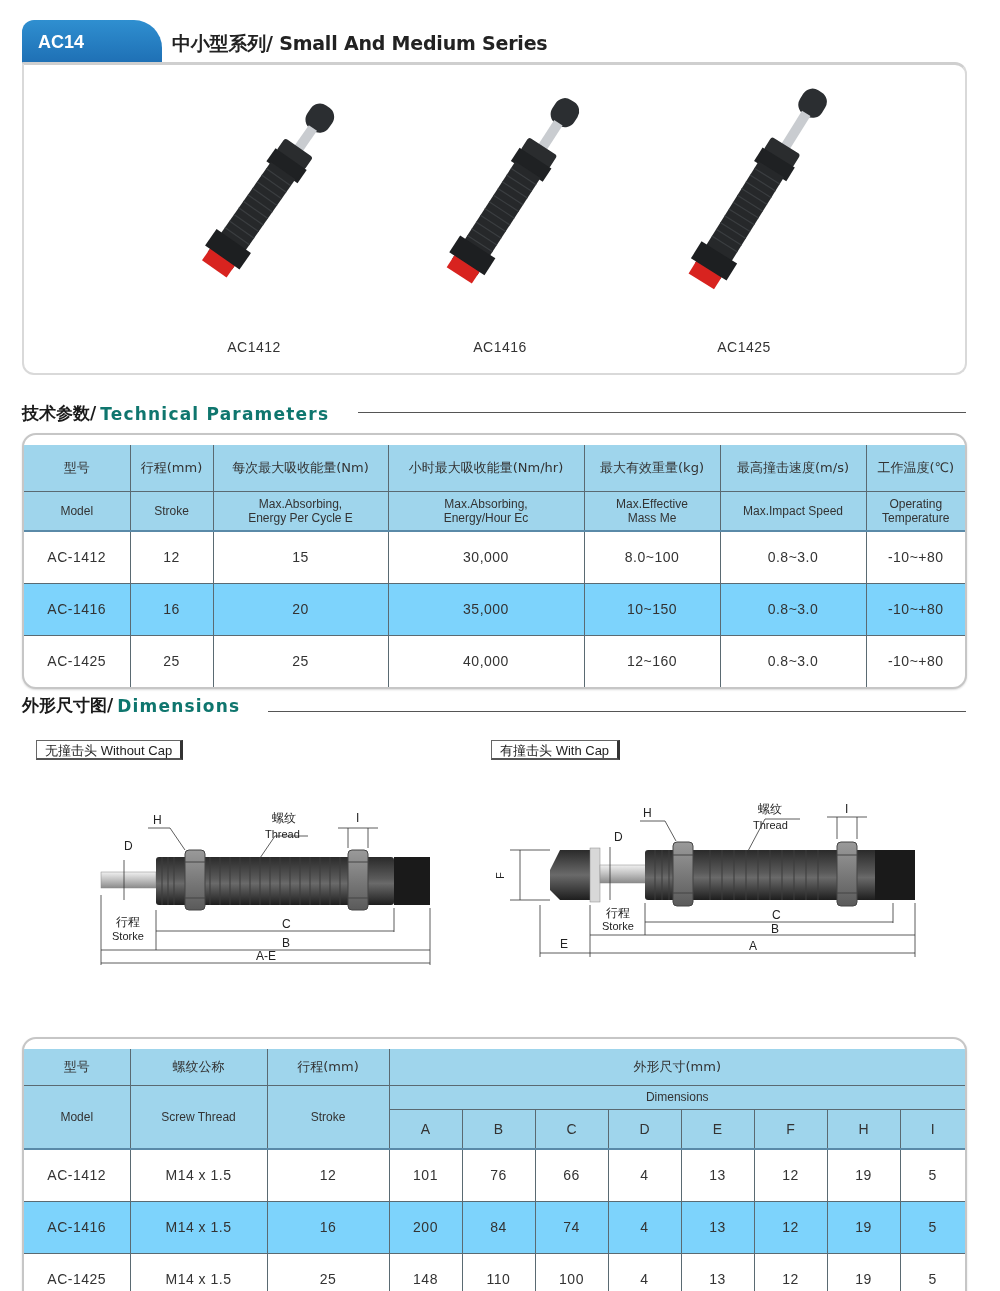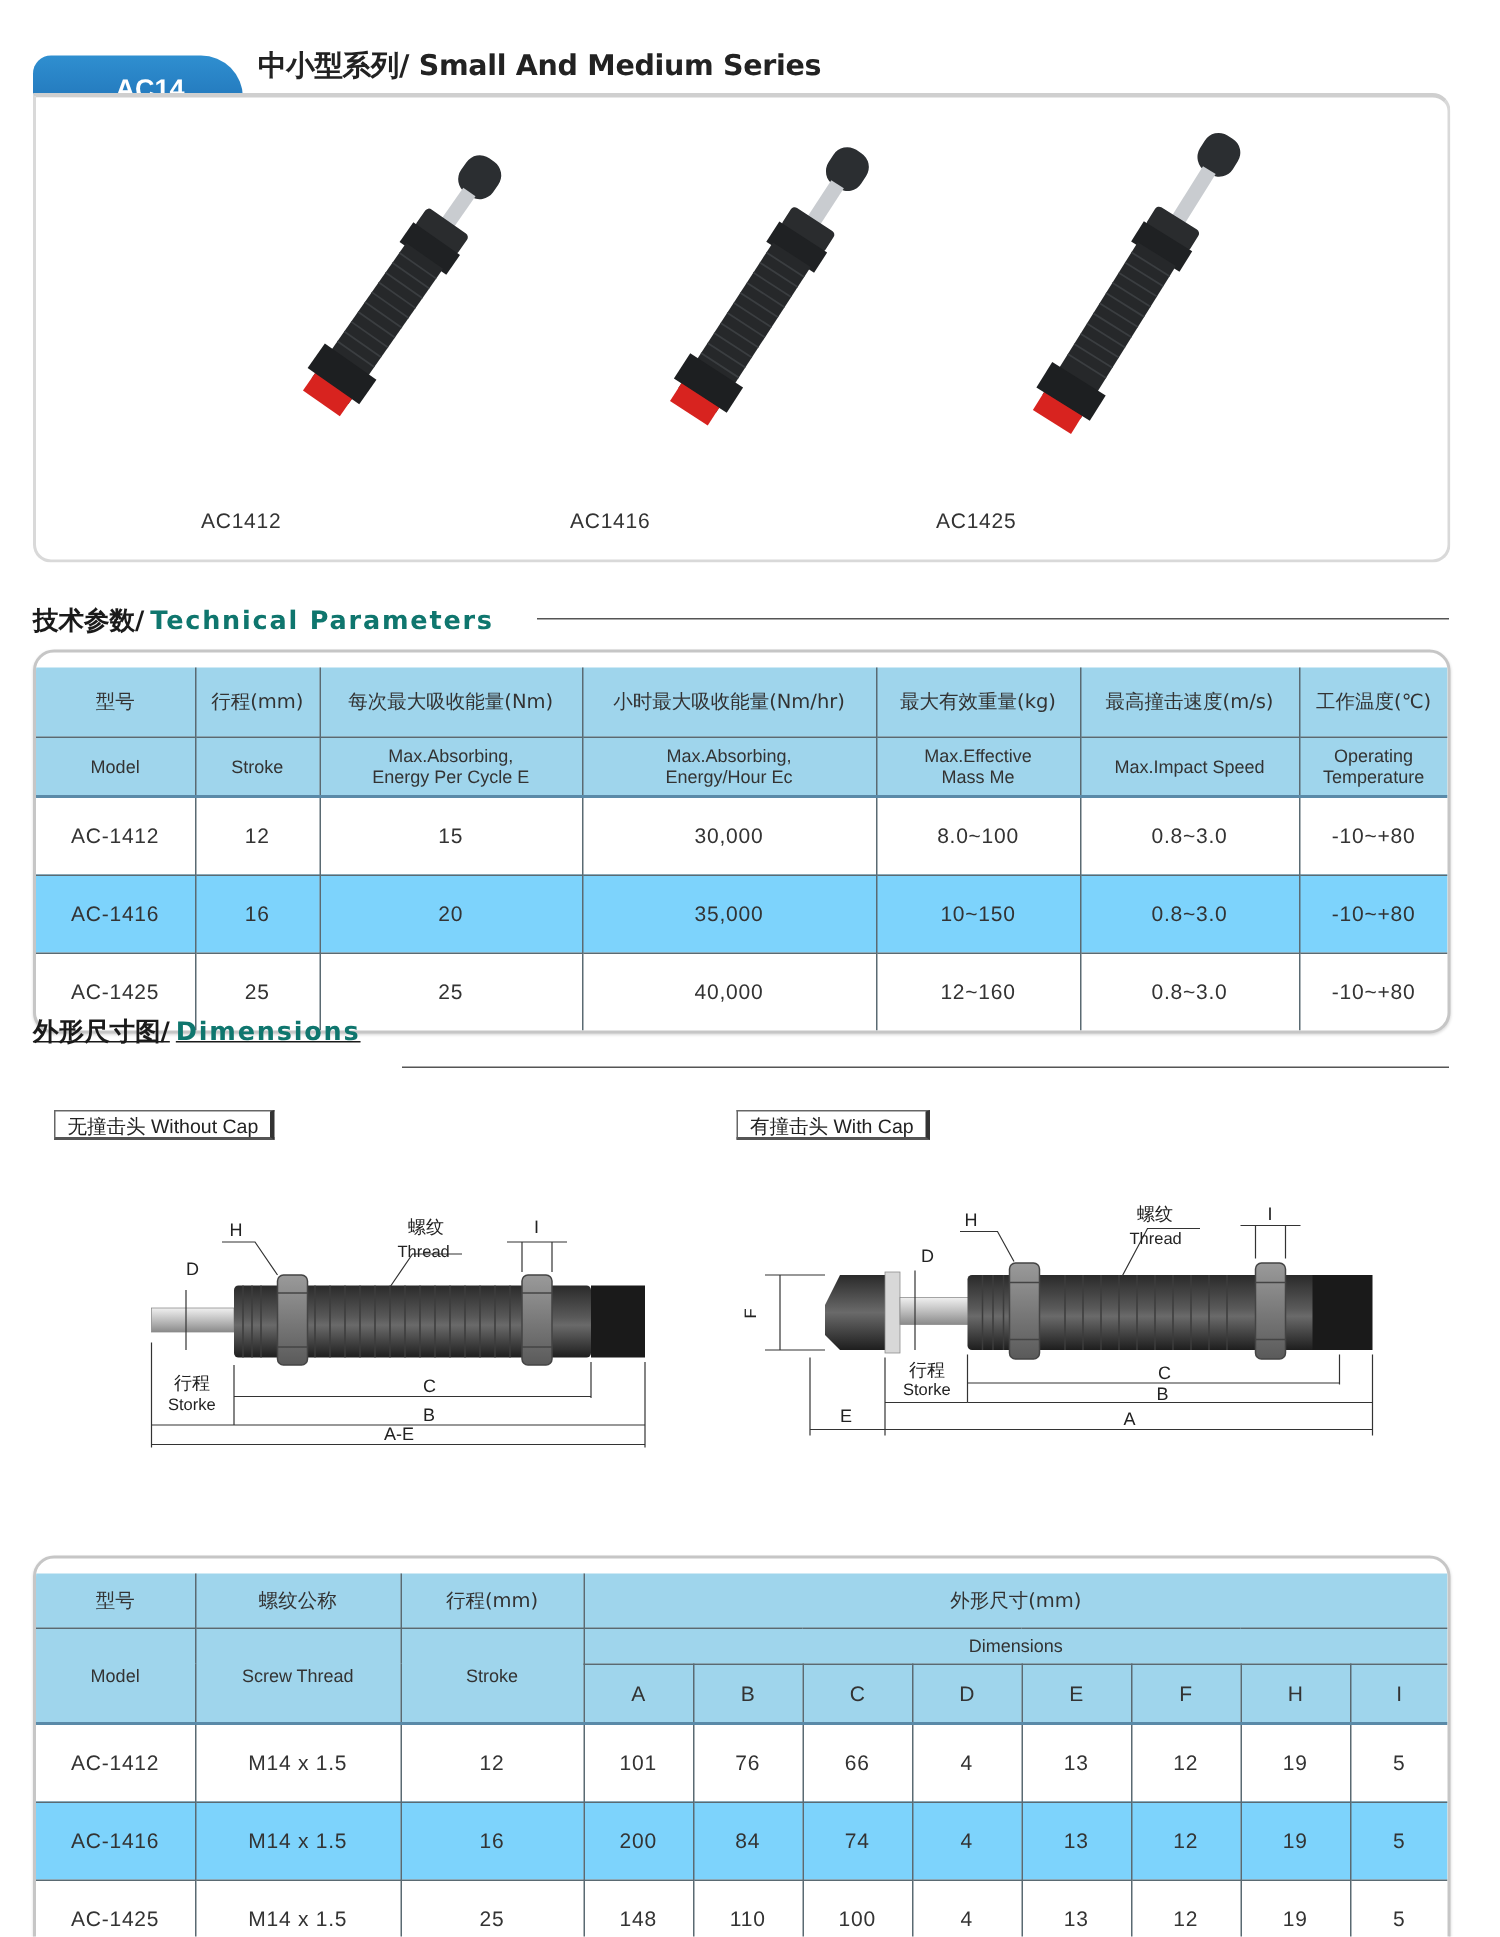--- a/index.html
+++ b/index.html
@@ -1,40 +1,39 @@
 <!DOCTYPE html>
 <html><head>
 <meta charset="utf-8">
 <style>
   * { box-sizing: border-box; margin: 0; padding: 0; }
   html, body { width: 1000px; height: 1291px; background: #ffffff; overflow: hidden; }
   body { position: relative; font-family: "Liberation Sans", "DejaVu Sans", sans-serif; color: #333; }
 
   
   .series-tab {
-    position: absolute; left: 22px; top: 37px; width: 140px; height: 44px;
+    position: absolute; left: 22px; top: 20px; width: 140px; height: 44px;
     background: linear-gradient(180deg, #2f8fd0 0%, #1e6fb4 100%);
     border-radius: 12px 28px 0 0;
     color: #fff; font-weight: bold; font-size: 18px;
     padding: 12px 0 0 16px;
-    text-align: center;
   }
   .series-title {
     position: absolute; left: 172px; top: 31px;
     font-size: 19px; font-weight: bold; color: #222;
     font-family: "DejaVu Sans", sans-serif; letter-spacing: -0.2px;
   }
   .product-panel {
     position: absolute; left: 22px; top: 62px; width: 945px; height: 313px;
     border: 2px solid #d9d9d9; border-top: 3px solid #cfcfcf; border-radius: 0 12px 12px 12px;
     background: #fff;
   }
   .product { position: absolute; top: 0; width: 240px; height: 300px; }
   .product .label {
-    position: absolute; bottom: 10px; width: 100%; text-align: left;
+    position: absolute; bottom: 10px; width: 100%; text-align: center;
     font-size: 14px; color: #333; letter-spacing: 0.5px;
   }
   .product svg { position: absolute; left: 40px; top: 20px; }
 
   
   .section-heading {
     position: absolute; left: 22px; font-size: 17px; font-weight: bold; color: #1a1a1a;
     font-family: "DejaVu Sans", sans-serif; display: flex; align-items: center; gap: 4px;
   }
   .section-heading .en { color: #0f766e; letter-spacing: 1.2px; }
@@ -222,21 +221,21 @@
         <td>25</td>
         <td>40,000</td>
         <td>12~160</td>
         <td>0.8~3.0</td>
         <td>-10~+80</td>
       </tr>
     </tbody>
   </table>
 </div>
 
-<div class="section-heading" style="top:676px;text-decoration:underline;">
+<div class="section-heading" style="top:694px;">
   <span>外形尺寸图/</span>
   <span class="en">Dimensions</span>
 </div>
 <div class="section-rule" style="left:268px; top:711px; width:698px;"></div>
 
 <div class="cap-label" style="left:36px; top:740px;">
   <span class="cn">无撞击头</span> <span>Without Cap</span>
 </div>
 <div class="cap-label" style="left:491px; top:740px;">
   <span class="cn">有撞击头</span> <span>With Cap</span>

